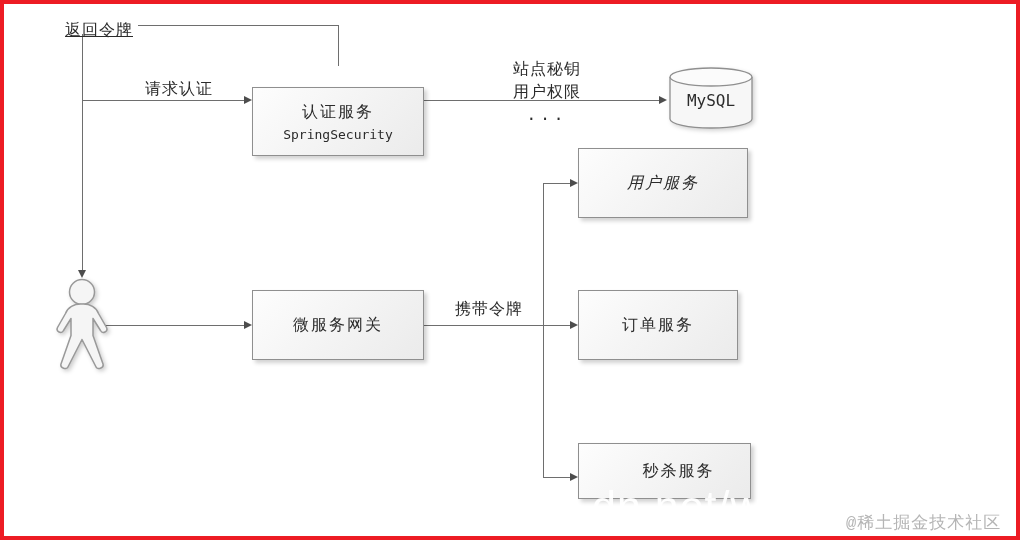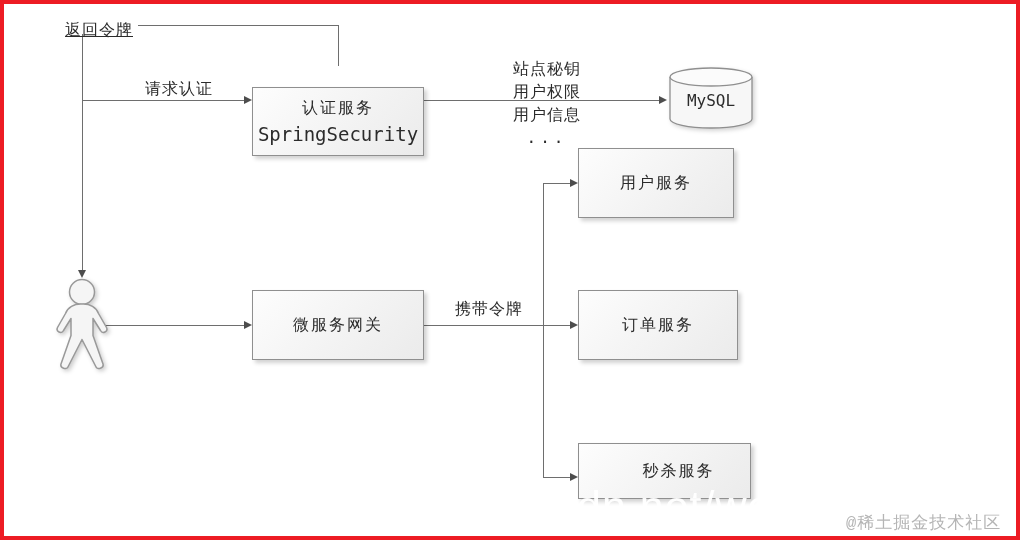--- a/index.html
+++ b/index.html
@@ -19,31 +19,31 @@
   .node{
     position:absolute;
     box-sizing:border-box;
     border:1px solid #8f8f8f;
     background:linear-gradient(135deg,#fdfdfd 0%,#f3f3f3 55%,#ebebeb 100%);
     box-shadow:3px 3px 4px rgba(0,0,0,0.18);
     display:flex;flex-direction:column;align-items:center;justify-content:center;
     color:#2b2b2b;font-size:16px;letter-spacing:2px;
     z-index:5;
   }
-  .node .sub{font-size:19px;letter-spacing:0;margin-top:4px;}
+  .node .sub{font-size:13px;letter-spacing:0;margin-top:4px;}
   .edge{position:absolute;background:#6e6e6e;z-index:2;}
   .edge.h{height:1px;}
   .edge.v{width:1px;}
   .arrow{position:absolute;width:0;height:0;z-index:3;}
   .arrow.right{border-top:4.5px solid transparent;border-bottom:4.5px solid transparent;border-left:8px solid #4d4d4d;}
   .arrow.down{border-left:4.5px solid transparent;border-right:4.5px solid transparent;border-top:8px solid #4d4d4d;}
   .lbl{position:absolute;color:#2b2b2b;font-size:16px;letter-spacing:1px;white-space:nowrap;z-index:4;}
   .lbl-block{position:absolute;color:#2b2b2b;font-size:16px;line-height:23px;text-align:center;width:100px;letter-spacing:1px;z-index:4;}
   .wm-csdn{
-    position:absolute;left:577px;top:482px;
+    position:absolute;left:592px;top:482px;
     font-family:"Liberation Sans","DejaVu Sans",sans-serif;
     font-size:43px;color:rgba(255,255,255,0.95);
     letter-spacing:1px;z-index:20;white-space:nowrap;
   }
   .wm-juejin{
     position:absolute;left:846px;top:511px;
     font-size:17px;color:#b5b5b5;letter-spacing:1px;z-index:20;white-space:nowrap;
     font-family:Liberation Mono, monospace;
   }
   svg{position:absolute;overflow:visible;z-index:5;}
@@ -53,21 +53,20 @@
 
 <div class="canvas">
 
   <div class="lbl" style="left:65px;top:20px;text-decoration:underline;">返回令牌</div>
   <div class="lbl" style="left:145px;top:79px;">请求认证</div>
   <div class="lbl" style="left:455px;top:299px;">携带令牌</div>
 
   <div class="lbl-block" style="left:497px;top:57px;">
     <div>站点秘钥</div>
     <div>用户权限</div>
-    <div>用户信息</div>
     <div style="letter-spacing:4px;">...</div>
   </div>
 
   <div class="edge h" style="left:138px;top:25px;width:200px;"></div>
   <div class="edge v" style="left:338px;top:25px;height:41px;"></div>
 
   <div class="edge v" style="left:82px;top:34px;height:238px;"></div>
   <div class="arrow down" style="left:78px;top:270px;"></div>
 
   <div class="edge h" style="left:82px;top:100px;width:163px;"></div>
@@ -92,21 +91,21 @@
 
   <div class="node" style="left:252px;top:66px;width:172px;height:69px;margin-top:21px;">
     <div>认证服务</div>
     <div class="sub">SpringSecurity</div>
   </div>
 
   <div class="node" style="left:252px;top:290px;width:172px;height:70px;">
     <div>微服务网关</div>
   </div>
 
-  <div class="node" style="left:578px;top:148px;width:156px;height:70px;">
+  <div class="node" style="left:578px;top:148px;width:170px;height:70px;font-style:italic;">
     <div>用户服务</div>
   </div>
 
   <div class="node" style="left:578px;top:290px;width:160px;height:70px;">
     <div>订单服务</div>
   </div>
 
   <div class="node" style="left:578px;top:443px;width:173px;height:56px;padding-left:28px;">
     <div>秒杀服务</div>
   </div>

